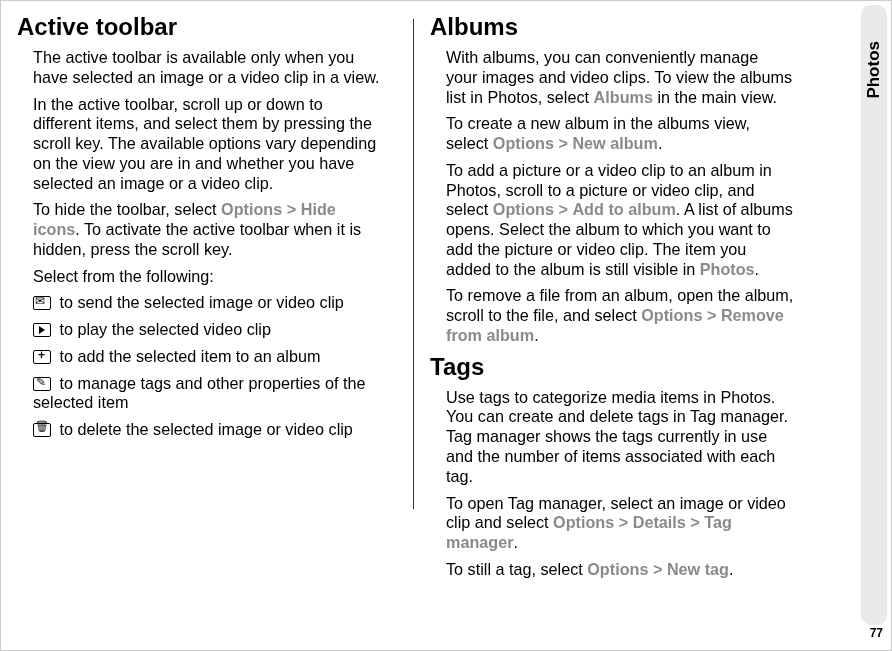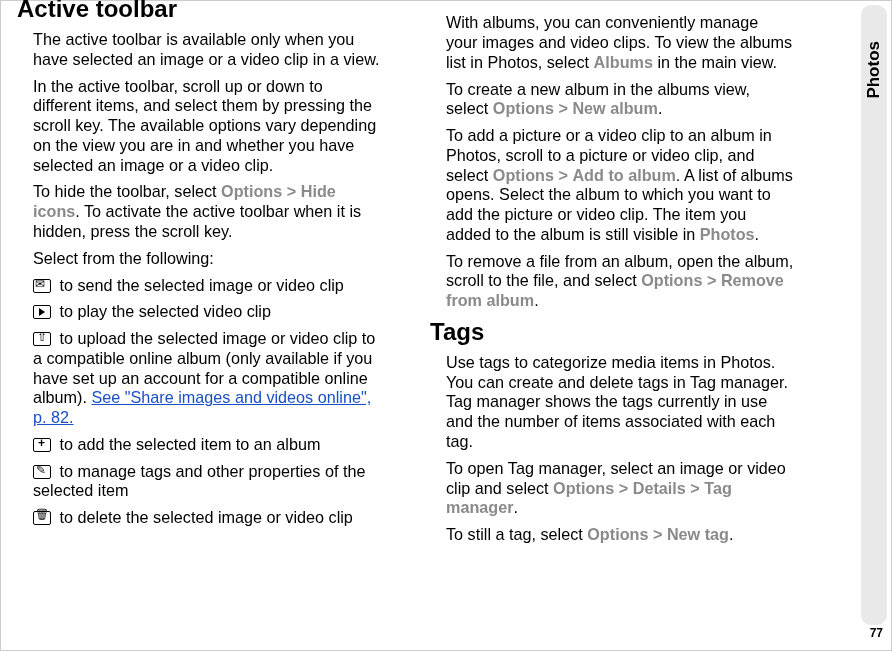--- a/index.html
+++ b/index.html
@@ -19,21 +19,20 @@
     position: relative;
     border: 1px solid #ccc;
     box-sizing: border-box;
   }
   .content {
     display: flex;
     width: 840px;
     height: 526px;
     padding: 10px 0 10px 16px;
     box-sizing: border-box;
-    align-items: center;
   }
   .col {
     width: 396px;
     padding-right: 16px;
     box-sizing: border-box;
   }
   .divider {
     width: 1px;
     background: #333;
     margin-right: 16px;
@@ -134,21 +133,20 @@
       <p>In the active toolbar, scroll up or down to different items, and select them by pressing the scroll key. The available options vary depending on the view you are in and whether you have selected an image or a video clip.</p>
       <p>
         <span>To hide the toolbar, select </span><span class="grey">Options</span>
         <span class="grey">&gt;</span>
         <span class="grey">Hide icons</span><span>. To activate the active toolbar when it is hidden, press the scroll key.</span>
       </p>
       <p>Select from the following:</p>
 
       <p><span class="ico send"></span><span>  to send the selected image or video clip</span></p>
       <p><span class="ico play"></span><span>  to play the selected video clip</span></p>
-      <p><span class="ico upload"></span><span>  to upload the selected image or video clip to a compatible online album (only available if you have set up an account for a compatible online album). </span><span class="link">See "Share images and videos online", p. 82.</span></p>
       <p><span class="ico add"></span><span>  to add the selected item to an album</span></p>
       <p><span class="ico manage"></span><span>  to manage tags and other properties of the selected item</span></p>
       <p><span class="ico delete"></span><span>  to delete the selected image or video clip</span></p>
     </div>
 
     <div class="divider"></div>
 
     <div class="col">
       <h2>Albums</h2>
       <p>

